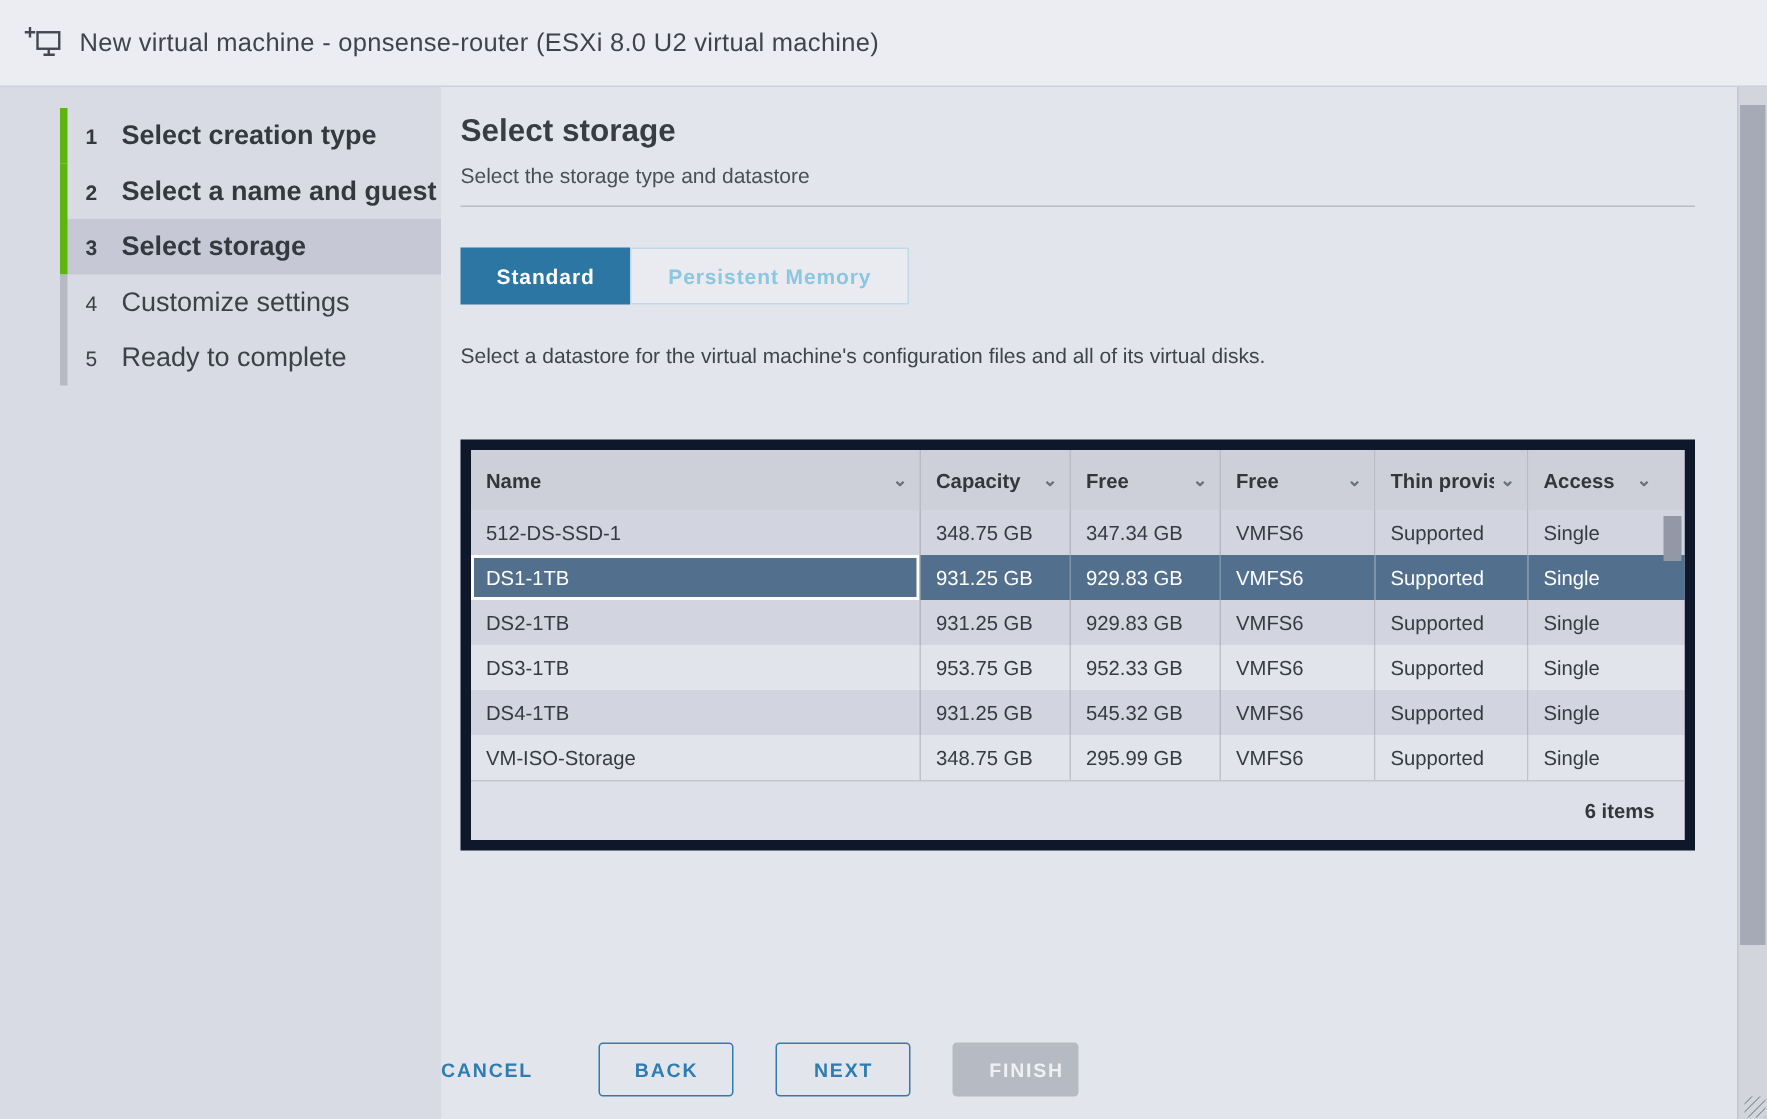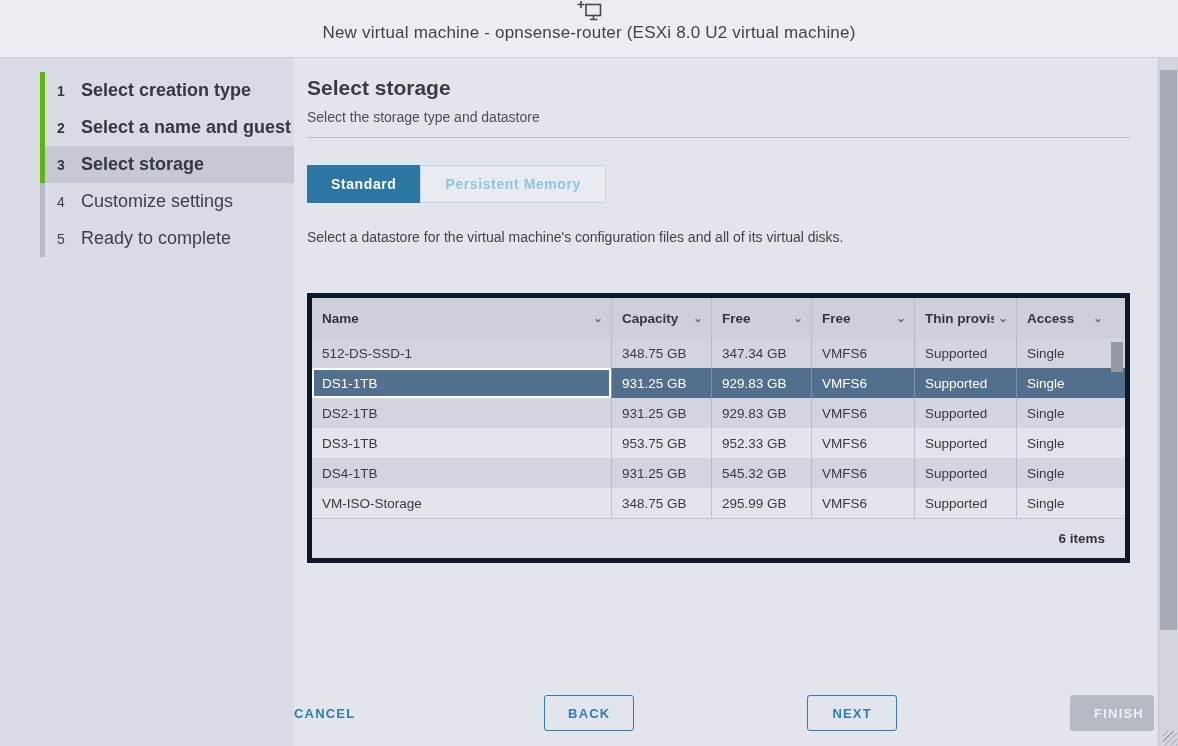--- a/index.html
+++ b/index.html
@@ -4,21 +4,21 @@
 <style>
   * { box-sizing: border-box; margin: 0; padding: 0; }
   html,body { width: 1178px; height: 746px; }
   body { font-family: "Liberation Sans", sans-serif; overflow: hidden; }
 
   .screen { position: relative; width: 1178px; height: 746px; background: #e3e5ec; overflow: hidden; }
 
   
   .titlebar { position: absolute; top: 0; left: 0; width: 100%; height: 58px;
     background: #ebedf2; border-bottom: 1px solid #cdd0d9;
-    display: flex; align-items: center; padding: 0 16px; z-index: 6; flex-direction: column; }
+    display: flex; align-items: center; gap: 12px; padding: 0 16px; z-index: 6; }
   .vm-icon { display: flex; flex: 0 0 auto; }
   .titlebar-title { font-size: 17px; font-weight: 400; color: #3f444b; letter-spacing: .2px; }
 
   
   .sidebar { position: absolute; top: 58px; left: 0; width: 294px; bottom: 0; background: #d9dbe4; }
   .steps { margin: 14px 0 0 40px; }
   .step { position: relative; display: flex; align-items: center; height: 37px; padding-left: 17px; cursor: pointer; }
   .step-bar { position: absolute; left: 0; top: 0; bottom: 0; width: 5px; background: #b7bac5; }
   .step.done .step-bar, .step.active .step-bar { background: #5fb510; }
   .step.active { background: #c6c9d5; }
@@ -36,21 +36,21 @@
 
   .tabs { margin-top: 27px; display: flex; }
   .tab { height: 38px; display: flex; align-items: center; padding: 0 24px;
     font-size: 14px; font-weight: bold; letter-spacing: .6px; cursor: pointer; white-space: nowrap; }
   .tab.active { background: #2b76a3; color: #ffffff; }
   .tab.inactive { background: #e9ebf1; border: 1px solid #bed9e7; color: #8cc6df; }
 
   .instruction { margin-top: 26px; font-size: 14px; color: #3f444b; }
 
   
-  .table { position: relative; margin-top: 48px; border: 5px solid #0f172a; background: #e0e2ea; }
+  .table { position: relative; margin-top: 48px; border: 7px solid #0f172a; background: #e0e2ea; }
   .trow { display: grid; grid-template-columns: 300px 100px 100px 103px 102px 1fr; }
   .thead .cell { background: #cdcfd9; height: 40px; font-size: 13.5px; font-weight: bold; color: #33373d;
     display: flex; align-items: center; padding: 0 8px 0 10px; border-right: 1px solid #b9bcc6; overflow: hidden; cursor: pointer; }
   .thead .cell:last-child { border-right: none; padding-right: 22px; }
   .hlabel { flex: 1; min-width: 0; white-space: nowrap; overflow: hidden; }
   .chev { flex: 0 0 auto; margin-left: 4px; color: #6b7078; font-size: 12px; line-height: 1; }
   .chev::after { content: "⌄"; }
 
   .tbody .trow { height: 30px; cursor: pointer; }
   .tbody .cell { display: flex; align-items: center; font-size: 13.5px; color: #363b42;
@@ -63,21 +63,21 @@
 
   .tfoot { height: 40px; background: #dde0e8; border-top: 1px solid #c3c6d0;
     display: flex; align-items: center; justify-content: flex-end; padding-right: 20px;
     font-size: 13.5px; font-weight: bold; color: #33373d; }
 
   .table-scroll-thumb { position: absolute; top: 44px; right: 2px; width: 12px; height: 30px;
     background: #9298a6; z-index: 2; cursor: pointer; }
 
   
   .actions { position: absolute; bottom: 0; left: 294px; right: 20px; height: 60px;
-    display: flex; align-items: center; justify-content: space-between; gap: 12px; padding: 0 4px 6px 0; }
+    display: flex; align-items: center; justify-content: flex-start; gap: 28px; padding: 0 4px 6px 0; }
   .btn-link { background: none; border: none; color: #2e7cb0; font-family: inherit;
     font-size: 13px; font-weight: bold; letter-spacing: 1.2px; margin-right: 16px; cursor: pointer; }
   .btn { min-width: 90px; height: 36px; border: 1px solid #2e7cb0; border-radius: 3px;
     background: transparent; color: #2e7cb0; font-family: inherit; font-size: 13px;
     font-weight: bold; letter-spacing: 1.2px; cursor: pointer; }
   .btn.disabled { background: #b5bac3; border-color: #b5bac3; color: #eef0f4; min-width: 84px; cursor: default; padding-left: 14px; }
 
   
   .page-scrollbar { position: absolute; top: 58px; right: 0; width: 20px; bottom: 0;
     background: #d3d5dd; border-left: 1px solid #c3c6cf; z-index: 5; }

